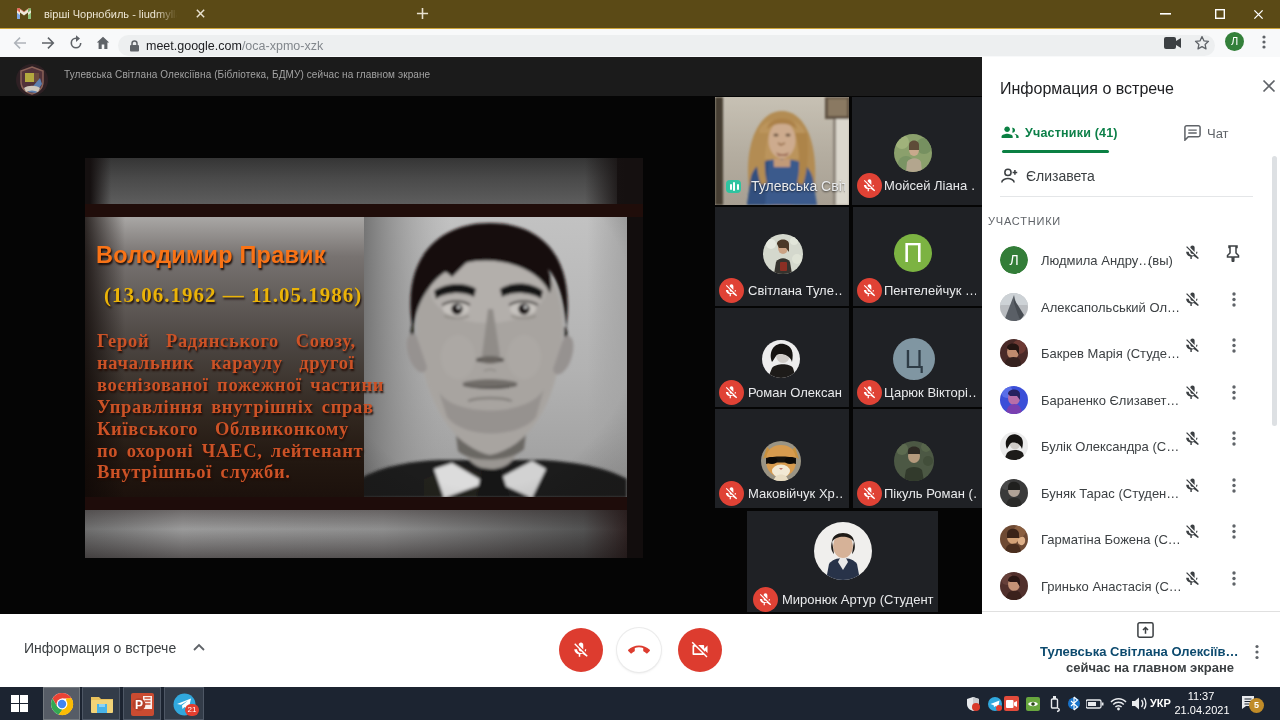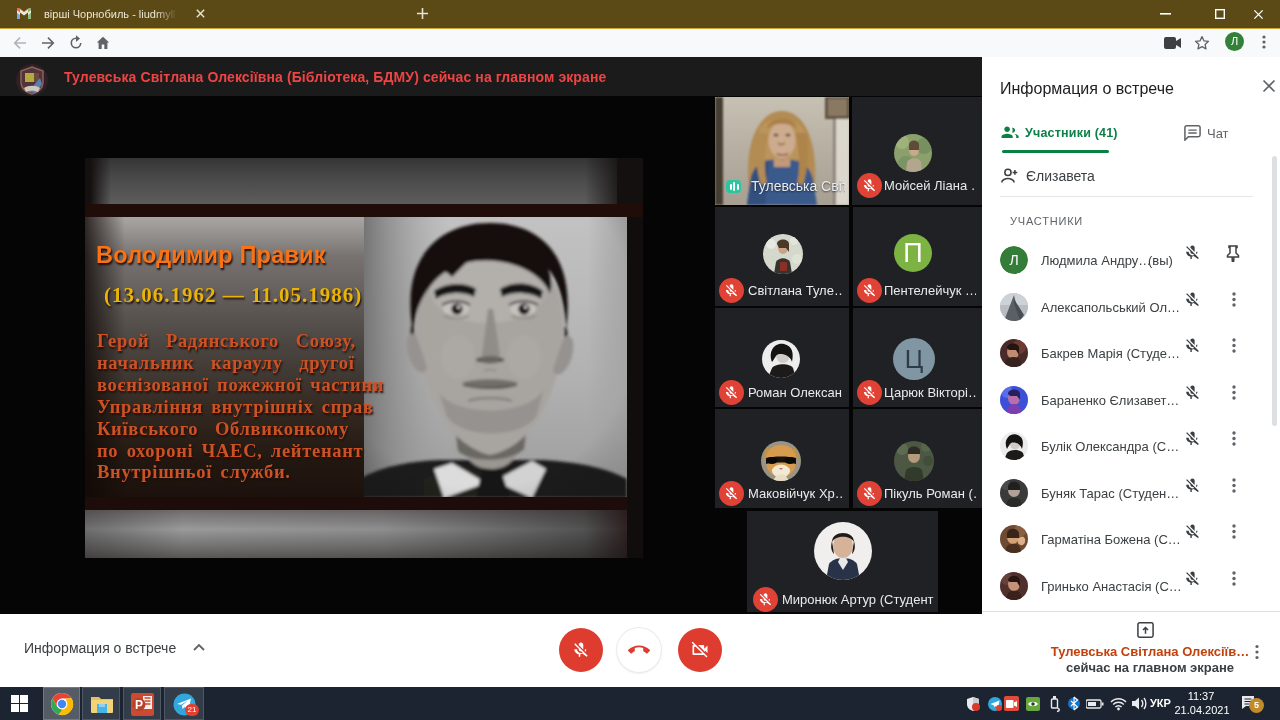--- a/index.html
+++ b/index.html
@@ -11,21 +11,21 @@
 .tab1 .tx{position:absolute;left:36px;top:8px;font-size:11px;white-space:nowrap;overflow:hidden}
 .tab2{position:absolute;left:200px;top:0;width:208px;height:28px;background:#f9fafb;border-radius:8px 8px 0 0;color:#45494d;font-size:11px}
 .tab2 .tx{position:absolute;left:36px;top:7px;white-space:nowrap}
 
 #toolbar{position:absolute;left:0;top:28px;width:1280px;height:29px;background:#f8f9fa;border-top:1px solid #cfa63a}
 .pill{position:absolute;left:118px;top:6px;width:1097px;height:21px;background:#edeff0;border-radius:11px}
 .pill .url{position:absolute;left:28px;top:3.5px;font-size:12.5px;color:#202124;white-space:nowrap}
 .pill .url span{color:#82878c}
 
 #meethead{position:absolute;left:0;top:57px;width:982px;height:39px;background:#1b1b1b}
-#meethead .t{position:absolute;left:64px;top:12px;color:#ef4444;font-size:14px;font-weight:700;letter-spacing:.1px}
+#meethead .t{position:absolute;left:64px;top:12px;color:#a3a3a3;font-size:10px;font-weight:400;letter-spacing:.1px}
 
 #stage{position:absolute;left:0;top:96px;width:982px;height:518px;background:#050505;overflow:hidden}
 
 #slide{position:absolute;left:85px;top:62px;width:558px;height:400px;background:#191414}
 
 .tile{position:absolute;background:#1f2125;overflow:hidden}
 .tname{position:absolute;color:#e9eaec;font-size:13px;white-space:nowrap;overflow:hidden}
 .mute{position:absolute;width:25px;height:25px;border-radius:50%;background:#e04235}
 .av{position:absolute;border-radius:50%;overflow:hidden}
 .letter{display:flex;align-items:center;justify-content:center;color:#fff;font-size:26px}
@@ -79,20 +79,27 @@
       </svg>
   <svg class="abs" style="left:40px;top:6px" width="16" height="16" viewBox="0 0 16 16">
         <path d="M2 7.3 H11.5 L7.4 3.2 L8.5 2.1 L14.4 8 L8.5 13.9 L7.4 12.8 L11.5 8.7 H2 Z" fill="#5f6368"></path>
       </svg>
   <svg class="abs" style="left:68px;top:6px" width="16" height="16" viewBox="0 0 16 16">
         <path d="M8 2.5 A5.5 5.5 0 1 0 13.5 8 H11.9 A3.9 3.9 0 1 1 8 4.1 V7 L12 3.6 L8 0.2 Z" fill="#5f6368"></path>
       </svg>
   <svg class="abs" style="left:95px;top:6px" width="16" height="16" viewBox="0 0 16 16">
         <path d="M8 1.8 L1.8 7.4 H3.6 V14 H6.7 V9.6 H9.3 V14 H12.4 V7.4 H14.2 Z" fill="#5f6368"></path>
       </svg>
+  <div class="pill">
+    <svg class="abs" style="left:11px;top:5px" width="11" height="12" viewBox="0 0 11 12">
+          <rect x="1" y="5" width="9" height="6.5" rx="1" fill="#5f6368"></rect>
+          <path d="M3 5 V3.4 A2.5 2.5 0 0 1 8 3.4 V5" fill="none" stroke="#5f6368" stroke-width="1.5"></path>
+        </svg>
+    <div class="url">meet.google.com<span>/oca-xpmo-xzk</span></div>
+  </div>
   <svg class="abs" style="left:1164px;top:7px" width="18" height="14" viewBox="0 0 18 14">
         <rect x="0" y="1" width="12" height="12" rx="2" fill="#3c4043"></rect>
         <path d="M12 5 L17 2 V12 L12 9 Z" fill="#3c4043"></path>
       </svg>
   <svg class="abs" style="left:1194px;top:6px" width="16" height="16" viewBox="0 0 16 16">
         <path d="M8 1.6 L9.9 5.8 L14.5 6.3 L11.1 9.4 L12 13.9 L8 11.6 L4 13.9 L4.9 9.4 L1.5 6.3 L6.1 5.8 Z" fill="none" stroke="#5f6368" stroke-width="1.3" stroke-linejoin="round"></path>
       </svg>
   <div class="abs" style="left:1225px;top:3px;width:19px;height:19px;border-radius:50%;background:#33803a;color:#fff;font-size:11px;text-align:center;line-height:19px">Л</div>
   <svg class="abs" style="left:1256px;top:5px" width="16" height="16" viewBox="0 0 16 16">
         <circle cx="8" cy="3" r="1.6" fill="#5f6368"></circle>
@@ -431,21 +438,21 @@
       </svg>
   <div class="abs" style="left:225px;top:69px;font-size:13px;color:#5f6368">Чат</div>
 
   <svg class="abs" style="left:18px;top:110px" width="19" height="17" viewBox="0 0 24 22">
         <circle cx="10" cy="7" r="4" fill="none" stroke="#3c4043" stroke-width="2"></circle>
         <path d="M2 20c0-3.5 5-5 8-5s8 1.5 8 5" fill="none" stroke="#3c4043" stroke-width="2"></path>
         <path d="M19 4v6M16 7h6" stroke="#3c4043" stroke-width="2"></path>
       </svg>
   <div class="abs" style="left:44px;top:111px;font-size:14px;color:#3c4043">Єлизавета</div>
   <div class="abs" style="left:18px;top:139px;width:253px;height:1px;background:#e4e6e8"></div>
-  <div class="abs" style="left:28px;top:158px;font-size:11px;color:#5f6368;letter-spacing:.8px">УЧАСТНИКИ</div>
+  <div class="abs" style="left:6px;top:158px;font-size:11px;color:#5f6368;letter-spacing:.8px">УЧАСТНИКИ</div>
   <div class="abs" style="left:290px;top:99px;width:5px;height:270px;border-radius:3px;background:#dde0e3"></div>
   <div id="plist">
         <div class="prow" style="top:180px">
 <div class="pav" style="left:18px">
             <div class="abs letter" style="left:0;top:0;width:28px;height:28px;border-radius:50%;background:#337d38;font-size:14px">Л</div>
           </div>
 <div class="abs" style="left:59px;top:16px;width:112px;overflow:hidden;text-overflow:ellipsis;font-size:13px;color:#3c4043;white-space:nowrap">Людмила Андрущенко</div>
 <svg class="abs" style="left:202px;top:7px" width="17" height="17" viewBox="0 0 24 24">
             <path d="M19 11h-1.7c0 .74-.16 1.43-.43 2.05l1.23 1.23c.56-.98.9-2.09.9-3.28zm-4.02.17c0-.06.02-.11.02-.17V5c0-1.66-1.34-3-3-3S9 3.34 9 5v.18l5.98 5.99zM4.27 3L3 4.27l6.01 6.01V11c0 1.66 1.33 3 2.99 3 .22 0 .44-.03.65-.08l1.66 1.66c-.71.33-1.5.52-2.31.52-2.76 0-5.3-2.1-5.3-5.1H3c0 3.41 2.72 6.23 6 6.72V21h2v-3.28c.91-.13 1.77-.45 2.54-.9L19.73 21 21 19.73 4.27 3z" fill="#3c4043"></path>
           </svg>
@@ -579,21 +586,21 @@
             <circle cx="6" cy="13" r="1.7" fill="#5f6368"></circle>
           </svg>
 </div>
       </div>
 
   <div class="abs" style="left:0px;top:554px;width:298px;height:1px;background:#e0e0e0"></div>
   <svg class="abs" style="left:155px;top:565px" width="17" height="16" viewBox="0 0 20 19">
         <rect x="1" y="1" width="18" height="17" rx="2" fill="none" stroke="#3c4043" stroke-width="1.8"></rect>
         <path d="M10 14 V7 M7 9.5 L10 6.5 L13 9.5" stroke="#3c4043" stroke-width="1.8" fill="none"></path>
       </svg>
-  <div class="abs" style="left:58px;top:587px;width:220px;text-align:center;font-size:13px;color:#c2410c;font-weight:700">Тулевська Світлана Олексіїв…</div>
+  <div class="abs" style="left:58px;top:587px;width:220px;text-align:left;font-size:13px;color:#0c4a6e;font-weight:700">Тулевська Світлана Олексіїв…</div>
   <div class="abs" style="left:58px;top:603px;width:220px;text-align:center;font-size:13px;color:#3c4043;font-weight:700">сейчас на главном экране</div>
   <svg class="abs" style="left:268px;top:587px" width="14" height="16" viewBox="0 0 14 16">
         <circle cx="7" cy="2.5" r="1.6" fill="#5f6368"></circle>
         <circle cx="7" cy="8" r="1.6" fill="#5f6368"></circle>
         <circle cx="7" cy="13.5" r="1.6" fill="#5f6368"></circle>
       </svg>
 </div>
 <div id="taskbar">
   <svg class="abs" style="left:11px;top:8px" width="17" height="17" viewBox="0 0 17 17">
         <path d="M0 0 H8 V8 H0 Z M9 0 H17 V8 H9 Z M0 9 H8 V17 H0 Z M9 9 H17 V17 H9 Z" fill="#fff"></path>

